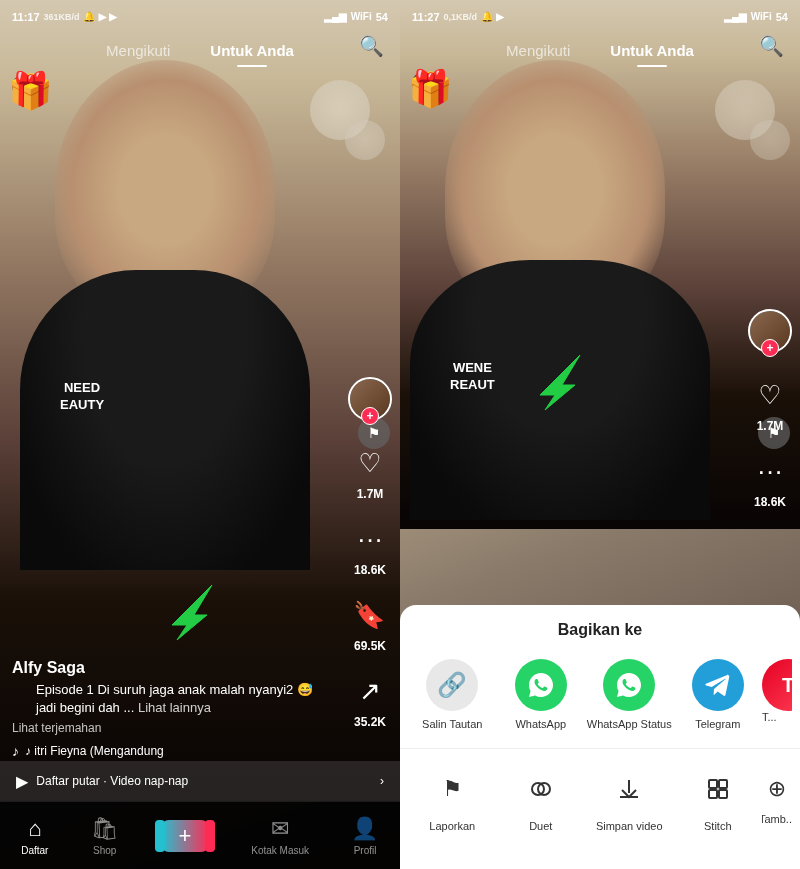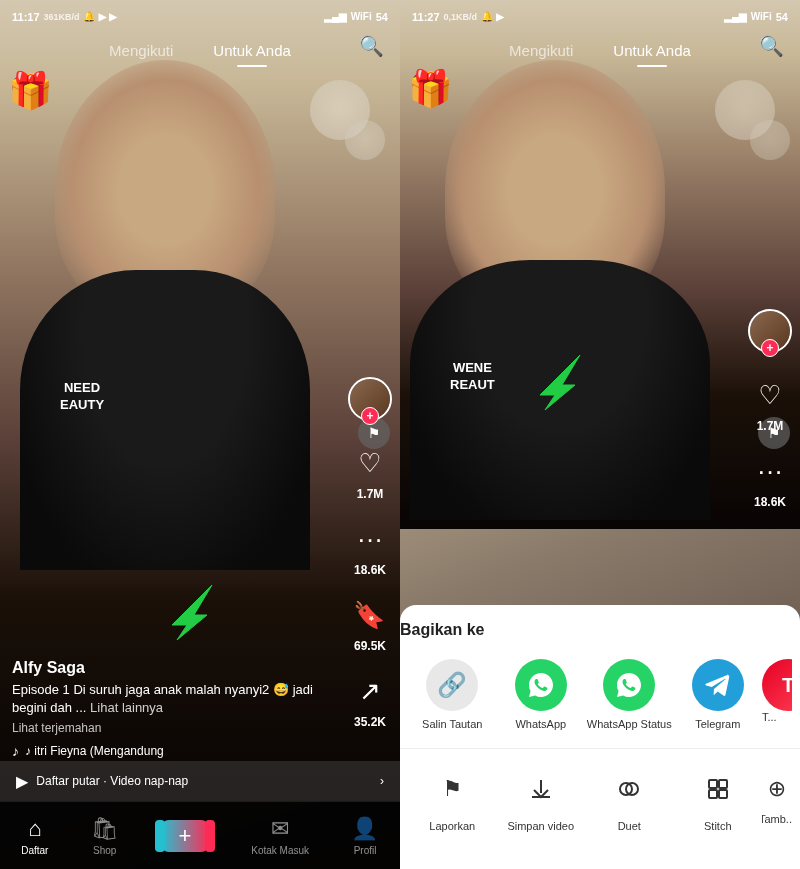--- a/index.html
+++ b/index.html
@@ -72,21 +72,21 @@
       padding: 6px 20px;
       font-size: 15px;
       color: rgba(255,255,255,0.65);
       font-weight: 500;
       position: relative;
       cursor: pointer;
     }
 
     .nav-tab.active {
       color: white;
-      font-weight: 400;
+      font-weight: 700;
     }
 
     .nav-tab.active::after {
       content: '';
       position: absolute;
       bottom: -2px;
       left: 50%;
       transform: translateX(-50%);
       width: 30px;
       height: 2px;
@@ -179,20 +179,21 @@
     .username {
       font-size: 16px;
       font-weight: 700;
       margin-bottom: 4px;
     }
 
     .description {
       font-size: 13px;
       line-height: 1.4;
       margin-bottom: 4px;
+      margin-left: 24px;
     }
 
     .see-more {
       color: rgba(255,255,255,0.8);
       font-size: 13px;
     }
 
     .translation {
       font-size: 12px;
       color: rgba(255,255,255,0.75);
@@ -328,20 +329,21 @@
     .share-sheet {
       position: absolute;
       bottom: 0; left: 0; right: 0;
       background: white;
       border-radius: 16px 16px 0 0;
       z-index: 30;
       padding: 16px 0 20px;
     }
 
     .share-title {
+      text-align: center;
       font-size: 16px;
       font-weight: 700;
       color: #222;
       margin-bottom: 20px;
     }
 
     .share-row {
       display: flex;
       align-items: flex-start;
       gap: 0;
@@ -656,39 +658,39 @@
       </div>
     </div>
 
     <div class="action-row">
 
       <div class="share-item">
         <div class="action-icon-sq">⚑</div>
         <span class="action-label">Laporkan</span>
       </div>
 
+
+      <div class="share-item">
+        <div class="action-icon-sq">
+          <svg width="24" height="24" viewBox="0 0 24 24" fill="none" stroke="#333" stroke-width="2">
+            <circle cx="9" cy="12" r="6"></circle>
+            <circle cx="15" cy="12" r="6"></circle>
+          </svg>
+        </div>
+        <span class="action-label">Duet</span>
+      </div>
 
       <div class="share-item">
         <div class="action-icon-sq">
           <svg width="24" height="24" viewBox="0 0 24 24" fill="none" stroke="#333" stroke-width="2">
             <path d="M12 3v13M5 13l7 7 7-7"></path>
             <path d="M3 20h18"></path>
           </svg>
         </div>
         <span class="action-label">Simpan video</span>
-      </div>
-
-      <div class="share-item">
-        <div class="action-icon-sq">
-          <svg width="24" height="24" viewBox="0 0 24 24" fill="none" stroke="#333" stroke-width="2">
-            <circle cx="9" cy="12" r="6"></circle>
-            <circle cx="15" cy="12" r="6"></circle>
-          </svg>
-        </div>
-        <span class="action-label">Duet</span>
       </div>
 
       <div class="share-item">
         <div class="action-icon-sq">
           <svg width="24" height="24" viewBox="0 0 24 24" fill="none" stroke="#333" stroke-width="2">
             <rect x="3" y="3" width="8" height="8" rx="1"></rect>
             <rect x="13" y="3" width="8" height="8" rx="1"></rect>
             <rect x="3" y="13" width="8" height="8" rx="1"></rect>
             <rect x="13" y="13" width="8" height="8" rx="1"></rect>
           </svg>

